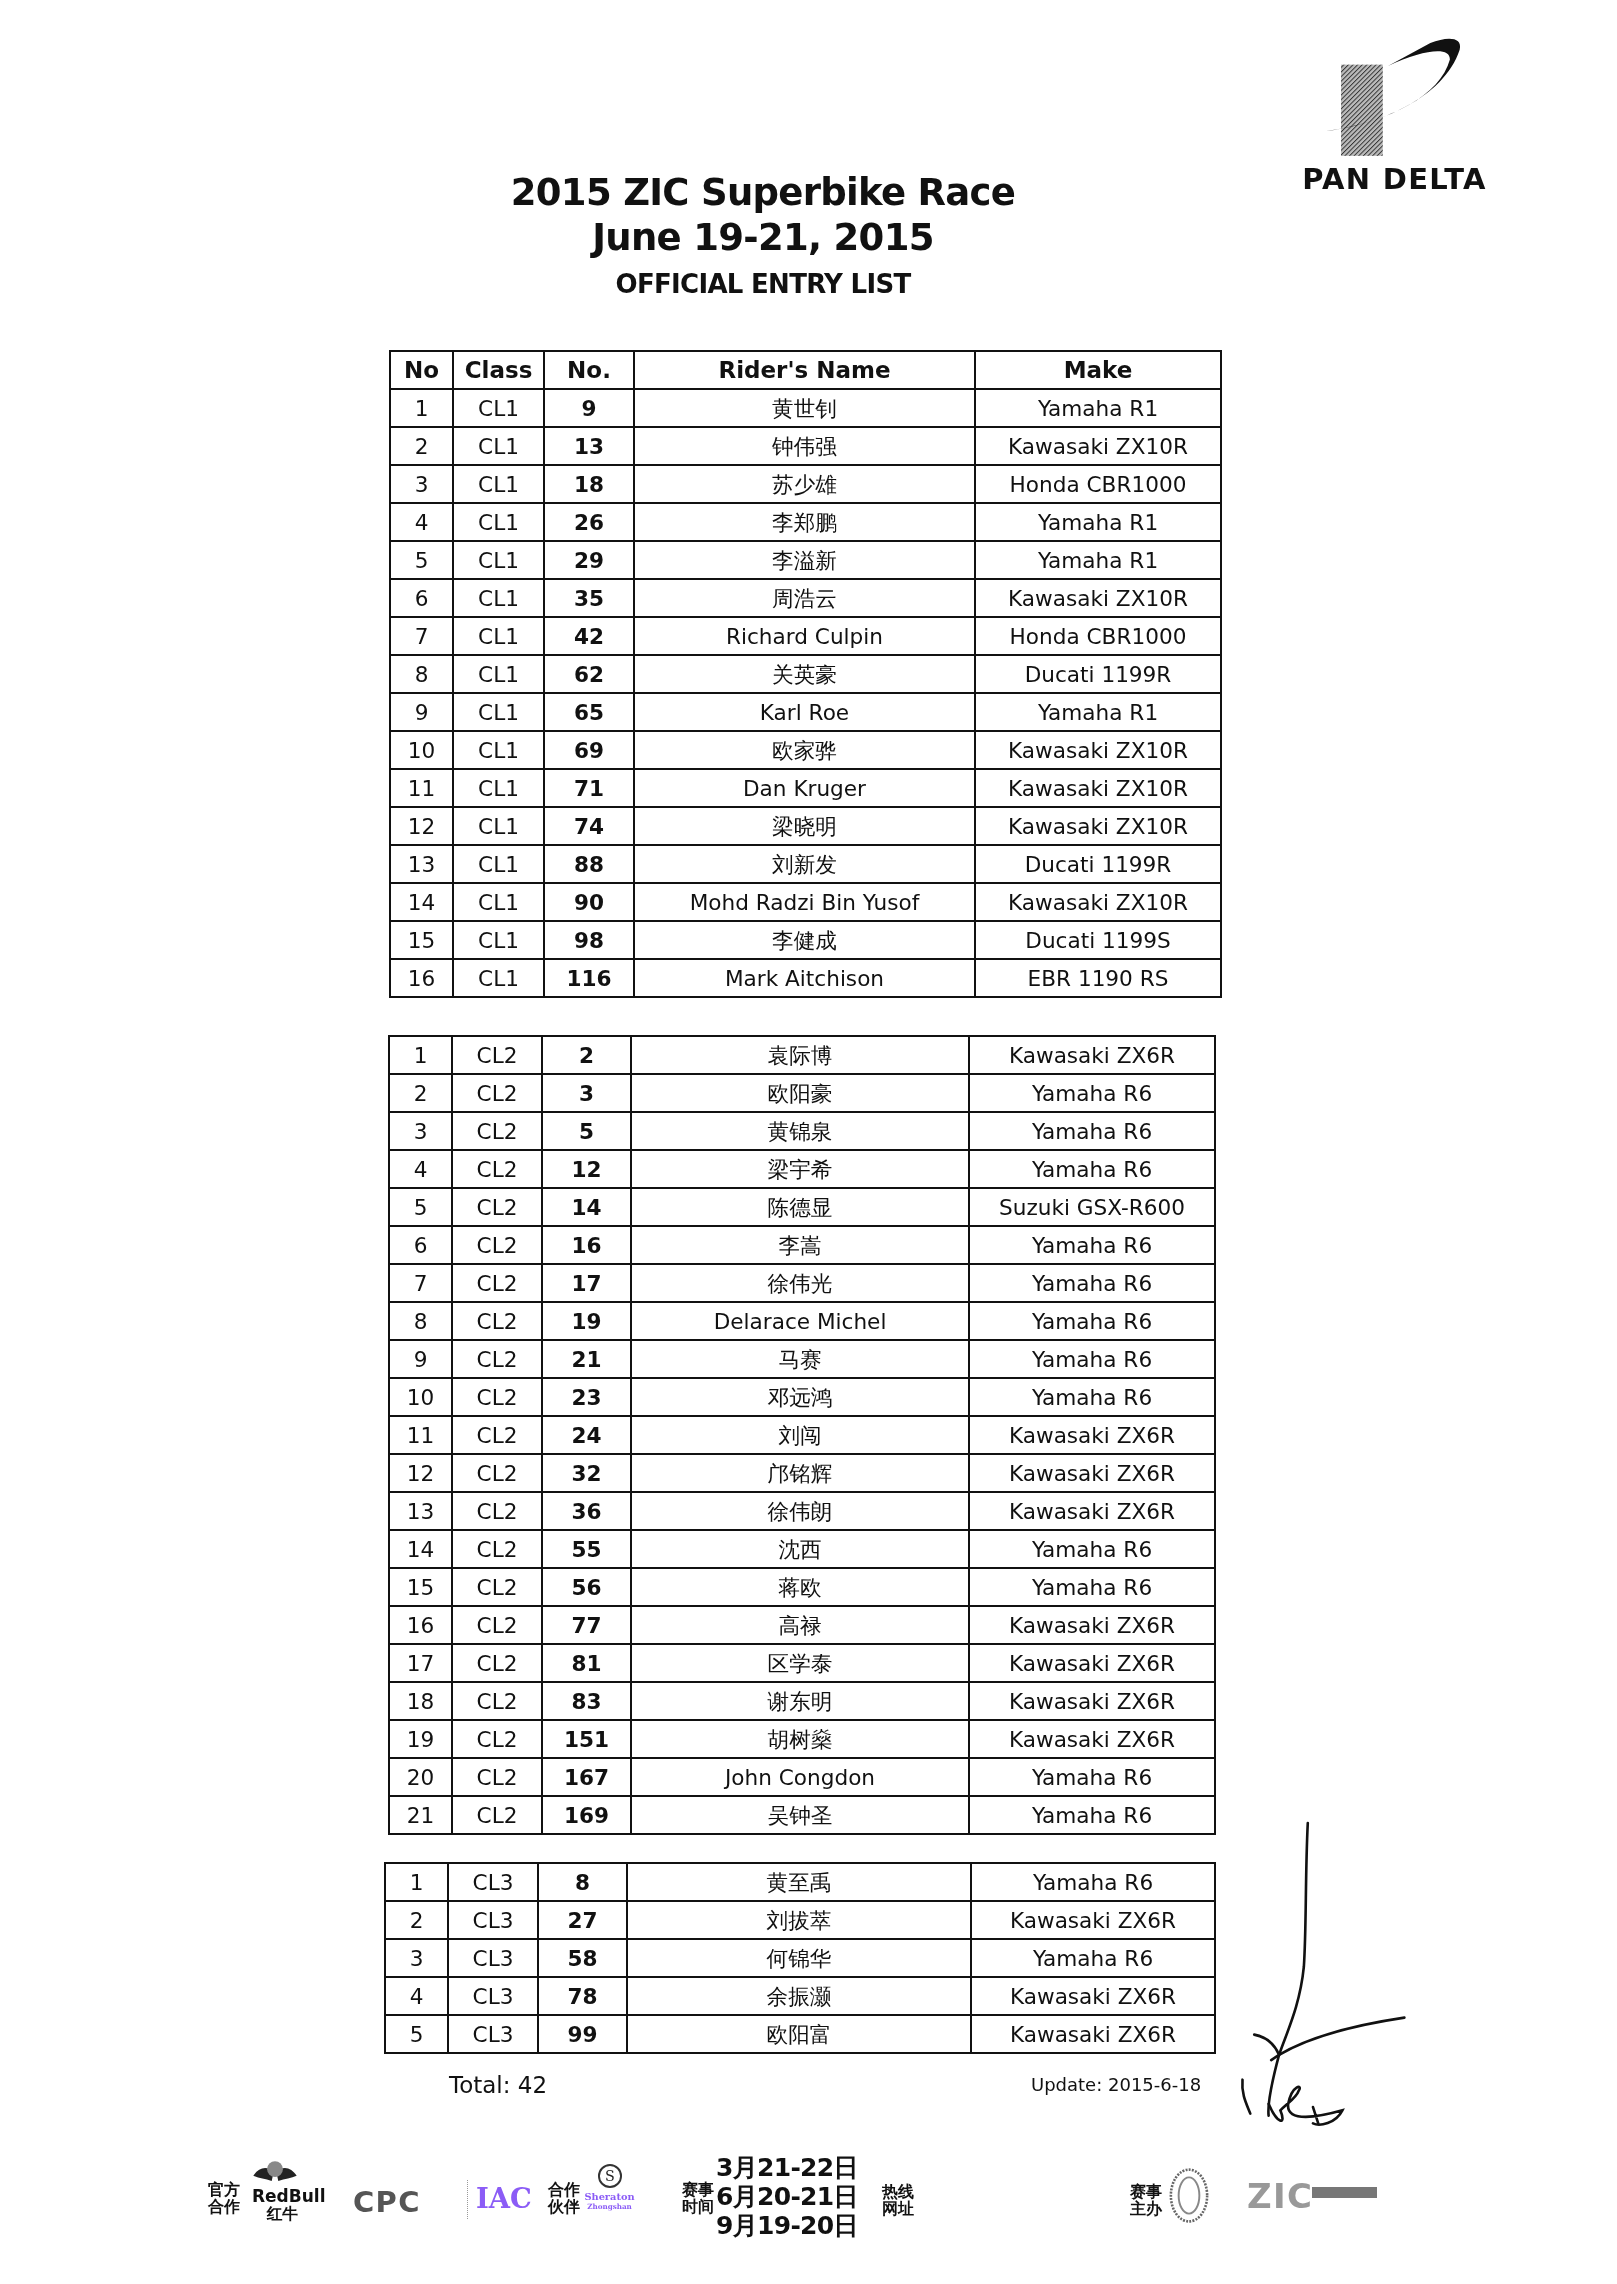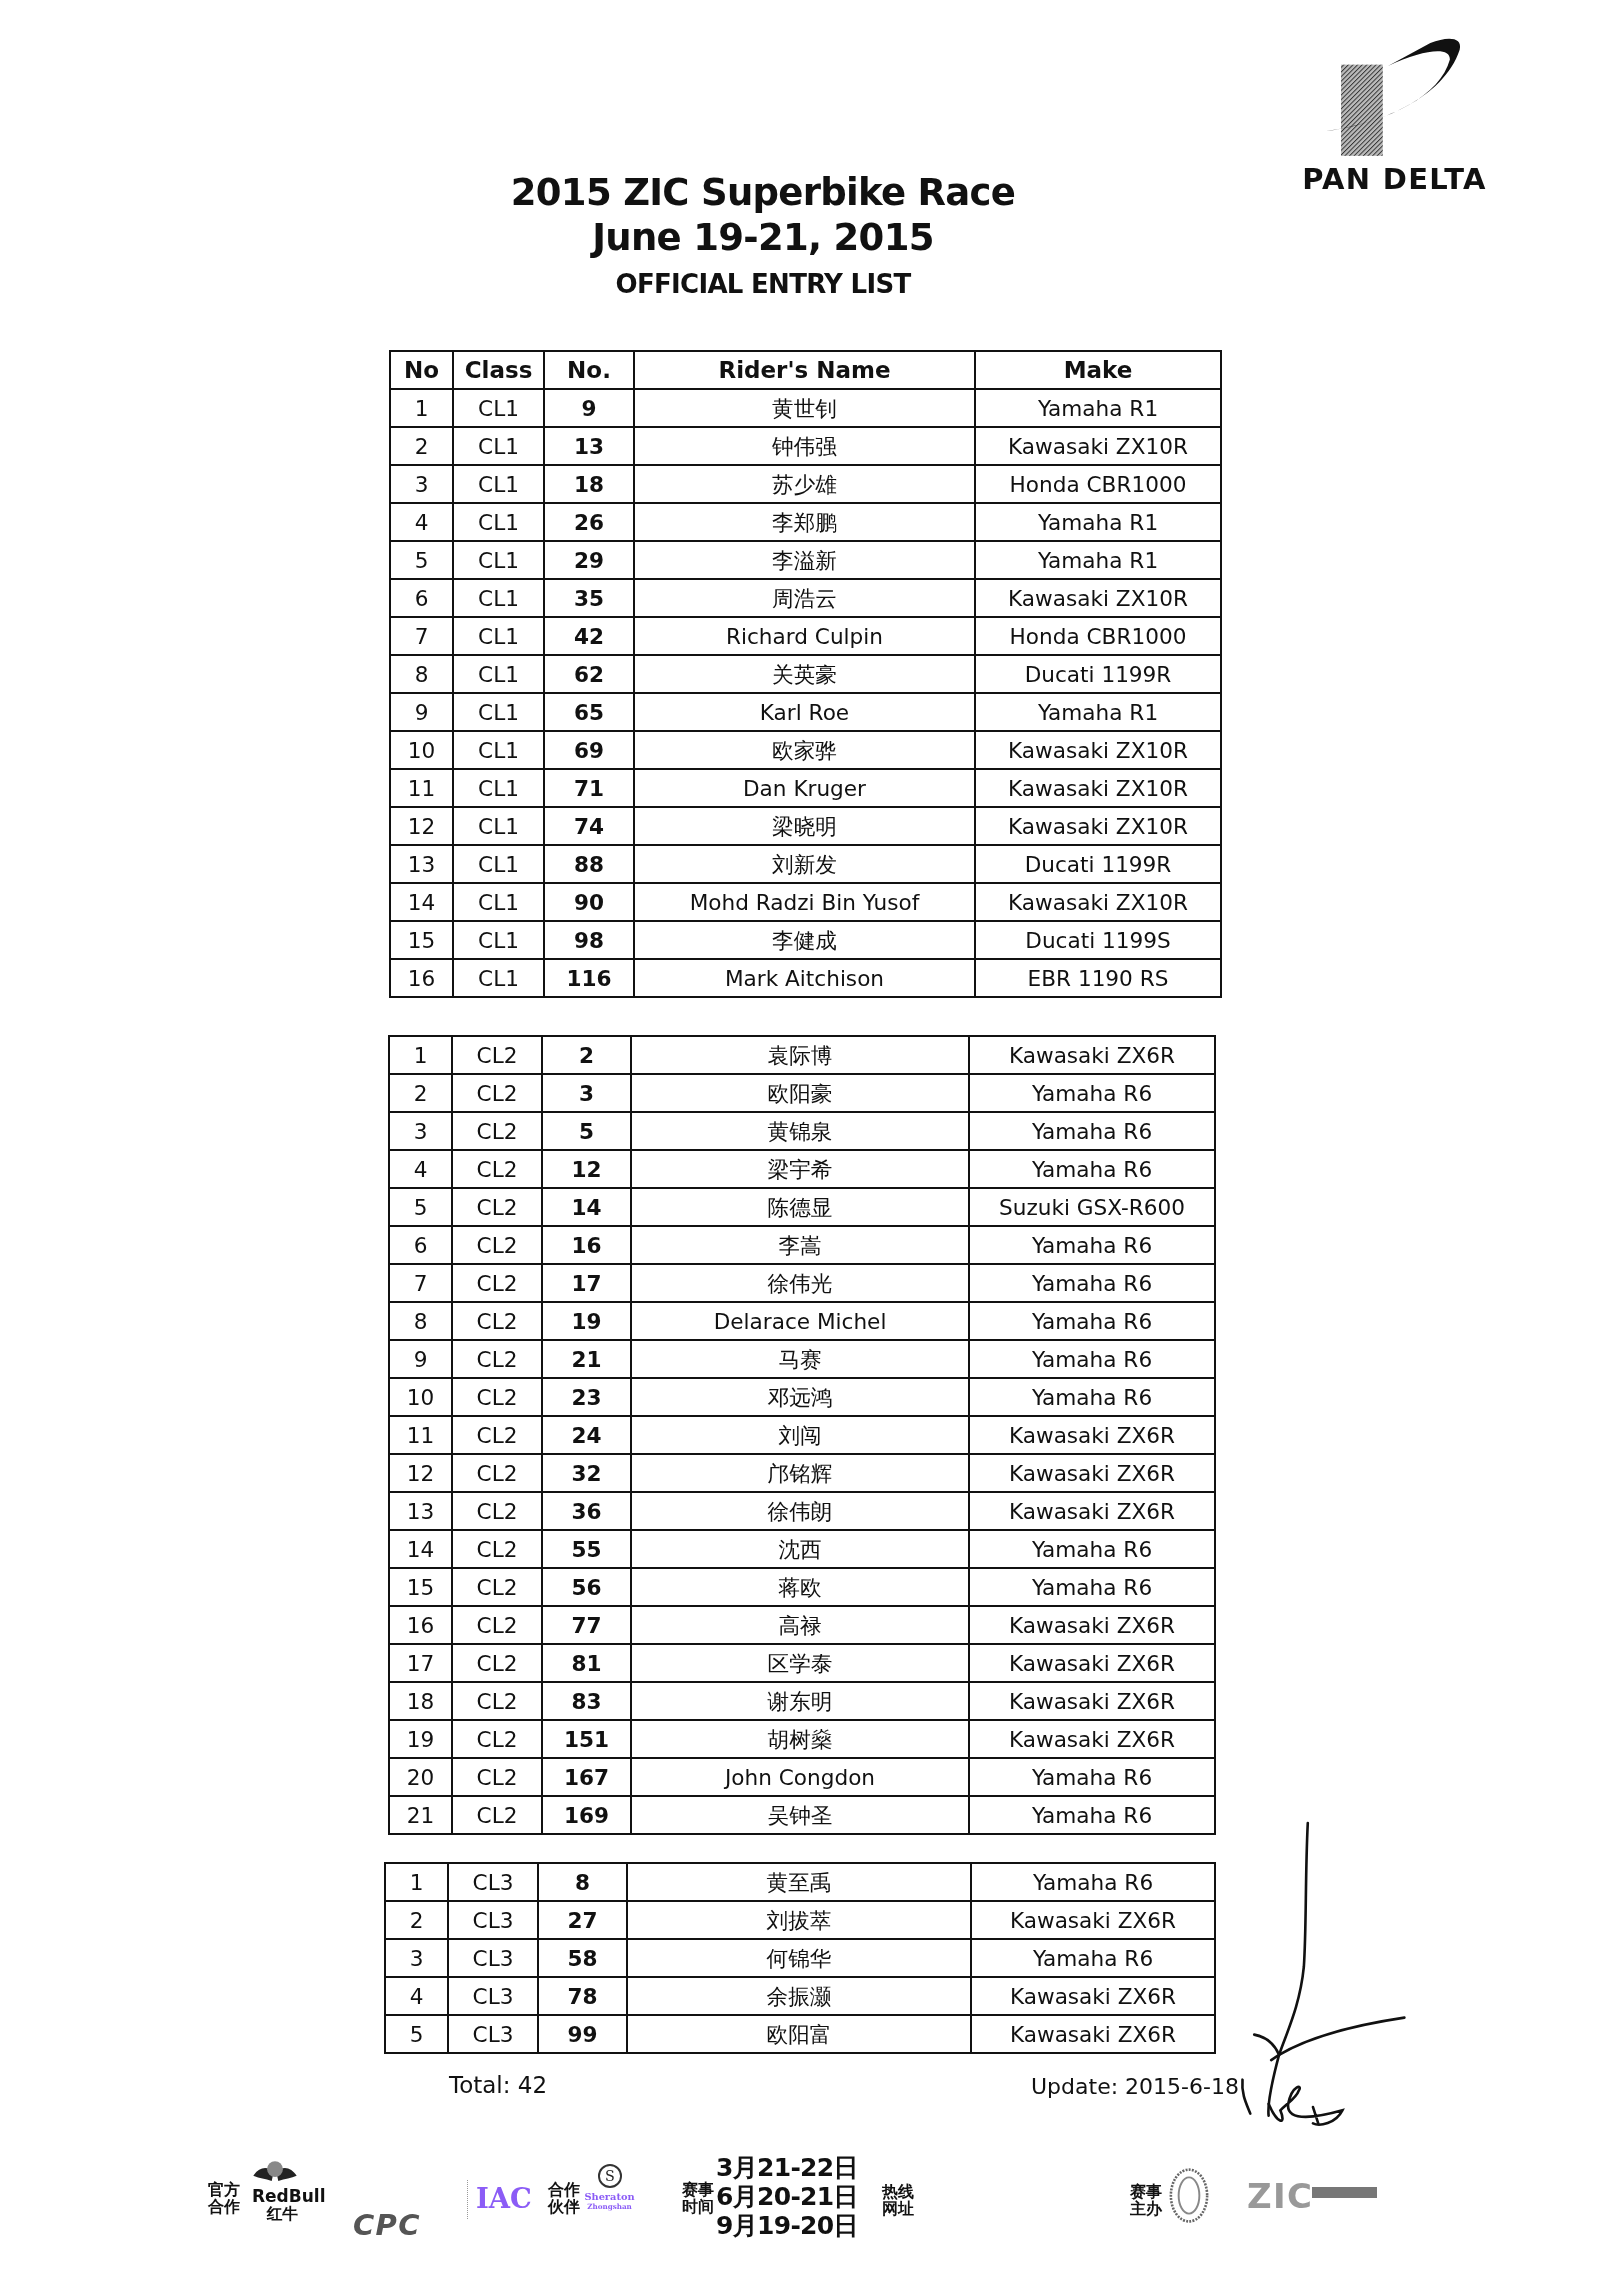--- a/index.html
+++ b/index.html
@@ -16,21 +16,21 @@
   table.entry td, table.entry th { border:2.6px solid #111; text-align:center; padding:0; font-size:21.6px; font-weight:normal; overflow:hidden; white-space:nowrap; }
   table.entry th { font-weight:bold; font-size:23px; }
   table.entry td.num { font-weight:bold; }
   #tab1 { left:389px; top:350px; width:831px; }
   #tab1 tr { height:38px;padding-left:7px; }
   #tab2 { left:388px; top:1035px; width:826px; }
   #tab2 tr { height:38px; }
   #tab3 { left:384px; top:1862px; width:830px; }
   #tab3 tr { height:38px; }
   .total { left:449px; top:2072px; font-size:23px; }
-  .update { left:1031px; top:2074px; font-size:22px; }
+  .update { left:1031px; top:2074px; font-size:18px; }
   .sig { left:1215px; top:1797px; width:196px; height:346px; }
   .footer { top:2156px; height:105px; }
   .tiny { font-size:16px; font-weight:bold; line-height:17px; font-family:"DejaVu Sans", sans-serif;text-align:center; }
   .big-dates { font-size:25px; font-weight:bold; line-height:29px; font-family:"DejaVu Sans", sans-serif; letter-spacing:-0.7px; }
   .contact { font-size:25px; font-weight:bold; line-height:30px; font-family:"DejaVu Sans", sans-serif; text-align:center; }
   .logo-mark { font-family:"DejaVu Serif", serif; color:#8b5cf6;font-weight:bold; }
 </style>
 </head>
 <body>
 
@@ -411,21 +411,21 @@
   </div>
   <div class="abs" style="left:44px; top:0; width:46px; text-align:right;">
     <svg width="46" height="29" viewBox="0 0 70 44">
       <path d="M2 30 C 10 18, 22 14, 33 24 L 30 38 C 20 34, 10 34, 2 30 Z" fill="#222"></path>
       <path d="M68 30 C 60 18, 48 14, 37 24 L 40 38 C 50 34, 60 34, 68 30 Z" fill="#222"></path>
       <circle cx="35" cy="20" r="12" fill="#888"></circle>
     </svg>
     <div style="font-size:17px; font-weight:bold; line-height:18.3px;">RedBull</div>
     <div style="font-size:15.7px; font-weight:bold; line-height:17px;">红牛</div>
   </div>
-  <div class="abs" style="left:145px; top:29px; font-size:29px; font-style:italic; font-weight:bold; color:#555; letter-spacing:1.3px;margin-top:23px;">CPC</div>
+  <div class="abs" style="left:145px; top:29px; font-size:29px; font-weight:bold; color:#555; letter-spacing:1.3px;">CPC</div>
   <div class="abs" style="left:259px; top:23.5px; width:0.7px; height:39px; border-left:1.3px dotted #999;"></div>
   <div class="abs logo-mark" style="left:268px; top:26px; font-size:27.4px;">IAC</div>
   <div class="abs tiny" style="left:340px; top:25px;">
     <div>合作</div>
     <div>伙伴</div>
   </div>
   <div class="abs" style="left:372px; top:6.5px; width:59px; text-align:center;">
     <svg width="26" height="26" viewBox="0 0 40 40">
       <circle cx="20" cy="20" r="17" fill="none" stroke="#333" stroke-width="3"></circle>
       <text x="20" y="28" text-anchor="middle" font-size="22" font-family="DejaVu Serif, serif" fill="#222">S</text>

